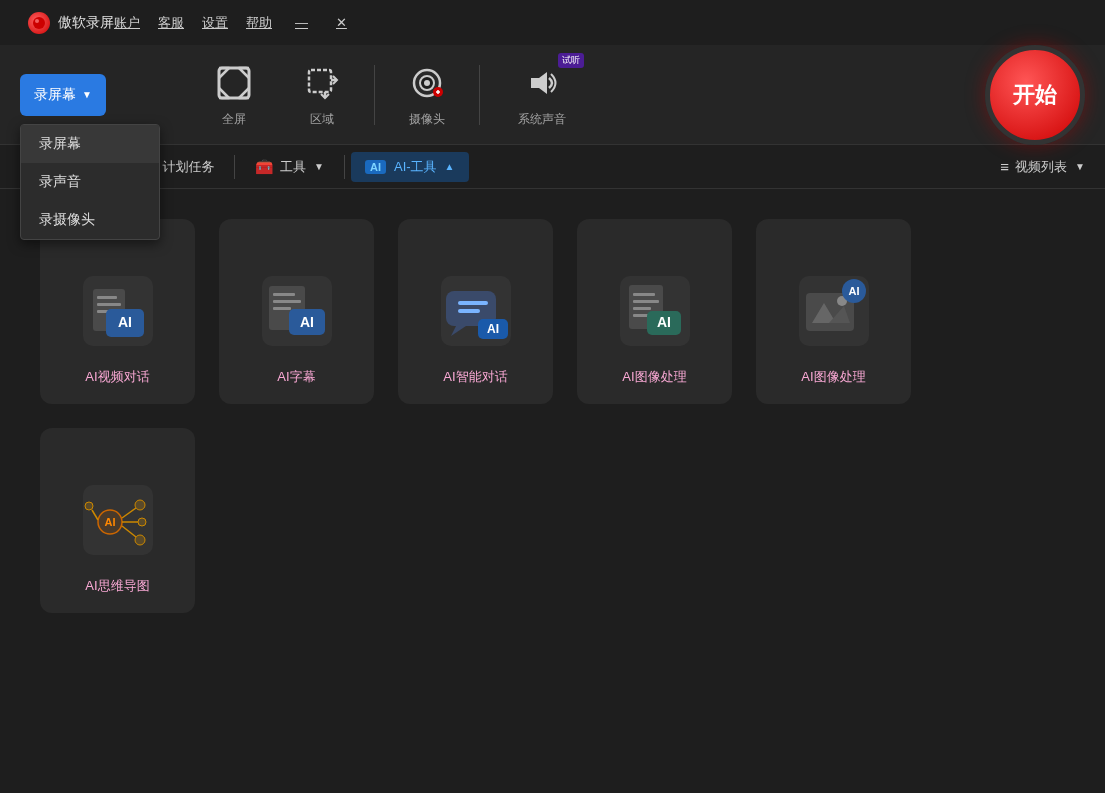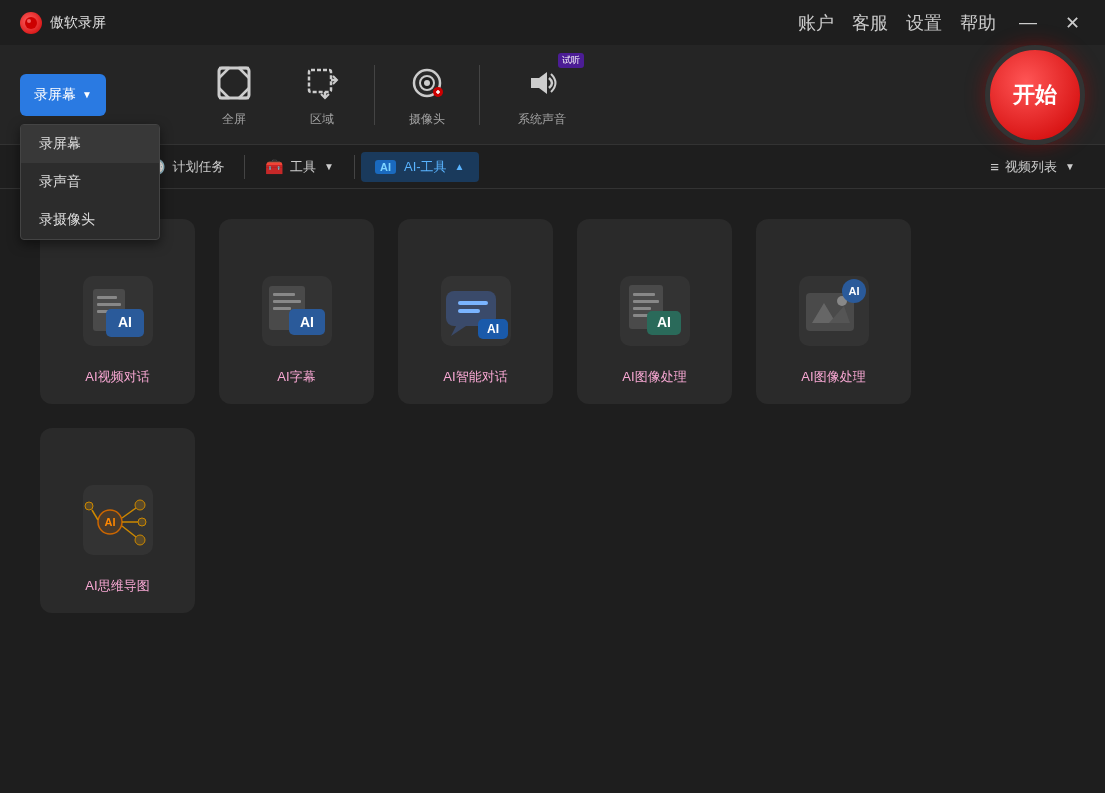--- a/index.html
+++ b/index.html
@@ -12,22 +12,21 @@
       overflow: hidden;
       position: relative;
     }
 
     
     .title-bar {
       height: 45px;
       background: #1e1e1e;
       display: flex;
       align-items: center;
-      justify-content: space-between;
-      padding: 0 20px;
+      padding: 0 28px;
     }
     .title-bar-left {
       display: flex;
       align-items: center;
       gap: 8px;
     }
     .app-logo {
       width: 22px;
       height: 22px;
       border-radius: 50%;
@@ -42,23 +41,24 @@
     .app-title {
       font-size: 14px;
       color: #e0e0e0;
     }
     .title-bar-right {
       display: flex;
       align-items: center;
       gap: 18px;
     }
     .title-bar-right span {
-      font-size: 18px;
+      font-size: 13px;
       color: #ccc;
       cursor: pointer;
+      text-decoration: underline;
     }
     .title-btn {
       font-size: 16px;
       color: #aaa;
       cursor: pointer;
       padding: 2px 5px;
     }
 
     
     .toolbar {
@@ -171,21 +171,21 @@
       color: #fff;
       box-shadow: 0 0 20px rgba(200,0,0,0.4);
     }
 
     
     .bottom-toolbar {
       height: 44px;
       background: #1e1e1e;
       display: flex;
       align-items: center;
-      padding: 0 16px;
+      padding: 0 6px;
       gap: 0;
       border-bottom: 1px solid #333;
     }
     .bottom-btn {
       display: flex;
       align-items: center;
       gap: 6px;
       padding: 6px 14px;
       font-size: 13px;
       color: #ccc;

